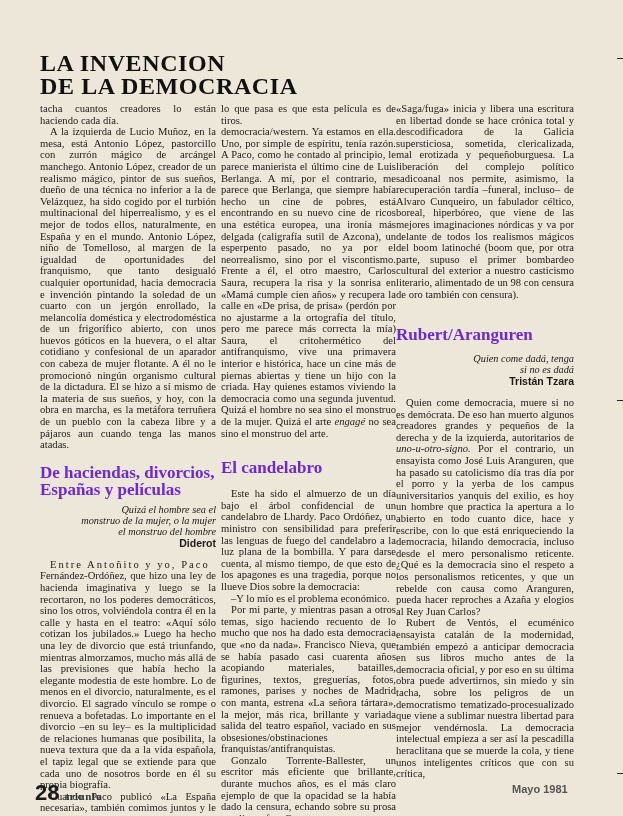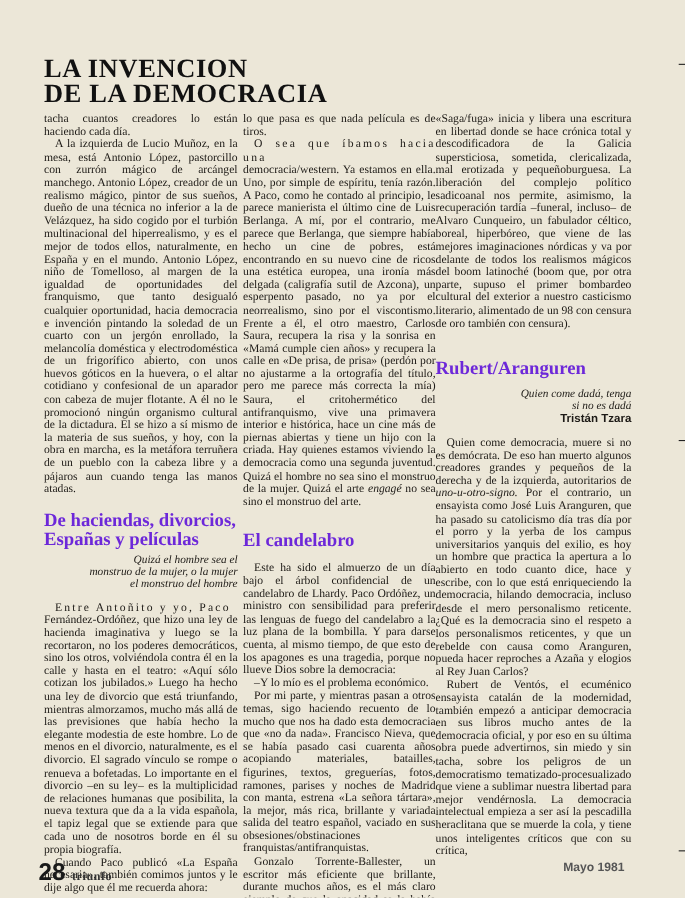--- a/index.html
+++ b/index.html
@@ -64,30 +64,30 @@
     <div>DE LA DEMOCRACIA</div>
   </div>
 
   <div class="col col1">
     <p class="noindent">tacha cuantos creadores lo están haciendo cada día.</p>
     <p>A la izquierda de Lucio Muñoz, en la mesa, está Antonio López, pastorcillo con zurrón mágico de arcángel manchego. Antonio López, creador de un realismo mágico, pintor de sus sueños, dueño de una técnica no inferior a la de Velázquez, ha sido cogido por el turbión multinacional del hiperrealismo, y es el mejor de todos ellos, naturalmente, en España y en el mundo. Antonio López, niño de Tomelloso, al margen de la igualdad de oportunidades del franquismo, que tanto desigualó cualquier oportunidad, hacia democracia e invención pintando la soledad de un cuarto con un jergón enrollado, la melancolía doméstica y electrodoméstica de un frigorífico abierto, con unos huevos góticos en la huevera, o el altar cotidiano y confesional de un aparador con cabeza de mujer flotante. A él no le promocionó ningún organismo cultural de la dictadura. El se hizo a sí mismo de la materia de sus sueños, y hoy, con la obra en marcha, es la metáfora terruñera de un pueblo con la cabeza libre y a pájaros aun cuando tenga las manos atadas.</p>
     <div style="height:13px"></div>
     <h2>De haciendas, divorcios, Españas y películas</h2>
     <div style="height:6px"></div>
     <p class="epigraph" style="padding-left:40px">Quizá el hombre sea el monstruo de la mujer, o la mujer el monstruo del hombre</p>
+    <p class="epigraph-author">Diderot</p>
     <div style="height:10px"></div>
     <p class="noindent spaced" style="padding-left:10px">Entre Antoñito y yo, Paco</p>
     <p class="noindent">Fernández-Ordóñez, que hizo una ley de hacienda imaginativa y luego se la recortaron, no los poderes democráticos, sino los otros, volviéndola contra él en la calle y hasta en el teatro: «Aquí sólo cotizan los jubilados.» Luego ha hecho una ley de divorcio que está triunfando, mientras almorzamos, mucho más allá de las previsiones que había hecho la elegante modestia de este hombre. Lo de menos en el divorcio, naturalmente, es el divorcio. El sagrado vínculo se rompe o renueva a bofetadas. Lo importante en el divorcio –en su ley– es la multiplicidad de relaciones humanas que posibilita, la nueva textura que da a la vida española, el tapiz legal que se extiende para que cada uno de nosotros borde en él su propia biografía.</p>
     <p>Cuando Paco publicó «La España necesaria», también comimos juntos y le dije algo que él me recuerda ahora:</p>
 
   </div>
 
   <div class="col col2">
-    <p class="noindent">lo que pasa es que nada película es de tiros.</p>
-    <p class="spaced">O sea que íbamos hacia una</p>
+    <p class="noindent">lo que pasa es que esta película es de tiros.</p>
     <p class="noindent"><span>democracia/western. Ya estamos en ella. Uno, por simple de espíritu, tenía razón. A Paco, como he contado al principio, le parece manierista el último cine de Luis Berlanga. A mí, por el contrario, me parece que Berlanga, que siempre había hecho un cine de pobres, está encontrando en su nuevo cine de ricos una estética europea, una ironía más delgada (caligrafía sutil de Azcona), un esperpento pasado, no ya por el neorrealismo, sino por el viscontismo. Frente a él, el otro maestro, Carlos Saura, recupera la risa y la sonrisa en «Mamá cumple cien años» y recupera la calle en «De prisa, de prisa» (perdón por no ajustarme a la ortografía del título, pero me parece más correcta la mía) Saura, el critohermético del antifranquismo, vive una primavera interior e histórica, hace un cine más de piernas abiertas y tiene un hijo con la criada. Hay quienes estamos viviendo la democracia como una segunda juventud. Quizá el hombre no sea sino el monstruo de la mujer. Quizá el arte</span> <em>engagé</em> <span>no sea sino el monstruo del arte.</span></p>
     <div style="height:20px"></div>
     <h2>El candelabro</h2>
     <div style="height:12px"></div>
     <p>Este ha sido el almuerzo de un día bajo el árbol confidencial de un candelabro de Lhardy. Paco Ordóñez, un ministro con sensibilidad para preferir las lenguas de fuego del candelabro a la luz plana de la bombilla. Y para darse cuenta, al mismo tiempo, de que esto de los apagones es una tragedia, porque no llueve Dios sobre la democracia:</p>
     <p>–Y lo mío es el problema económico.</p>
     <p>Por mi parte, y mientras pasan a otros temas, sigo haciendo recuento de lo mucho que nos ha dado esta democracia que «no da nada». Francisco Nieva, que se había pasado casi cuarenta años acopiando materiales, batailles, figurines, textos, greguerías, fotos, ramones, parises y noches de Madrid con manta, estrena «La señora tártara», la mejor, más rica, brillante y variada salida del teatro español, vaciado en sus obsesiones/obstinaciones franquistas/antifranquistas.</p>
     <p>Gonzalo Torrente-Ballester, un escritor más eficiente que brillante, durante muchos años, es el más claro ejemplo de que la opacidad se la había dado la censura, echando sobre su prosa un aliento feo. Con su</p>
   </div>
 

